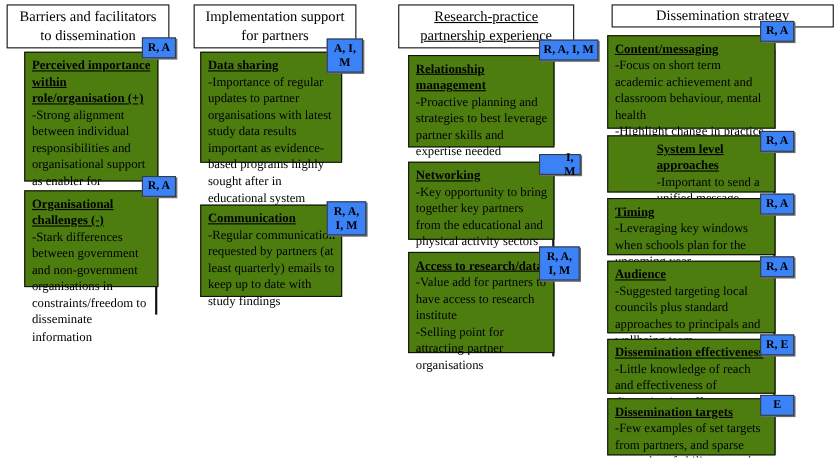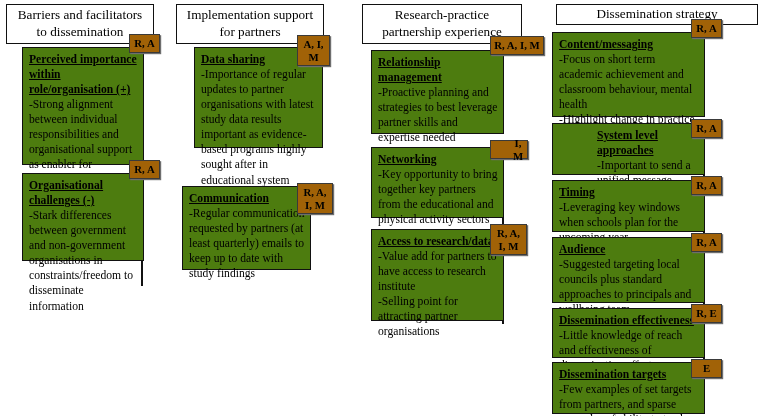--- a/index.html
+++ b/index.html
@@ -63,21 +63,21 @@
     white-space: pre-line;
     font-size: 11.6px;
     line-height: 1.30;
   }
 
   
   .tag-box {
     box-sizing: border-box;
     position: absolute;
     border: 1.4px solid #3a3a3a;
-    background: #a16207;
+    background: #3b82f6;
     font-weight: bold;
     font-size: 10.8px;
     line-height: 1.18;
     text-align: center;
     display: flex;
     align-items: center;
     justify-content: center;
     padding: 1px 3px;
     z-index: 5;
     box-shadow: 1.2px 1.2px 0 #6e6e6e;
@@ -113,36 +113,36 @@
       <span class="theme-body">-Stark differences between government and non-government organisations in constraints/freedom to disseminate information</span>
     </div>
     <div class="tag-box" style="left:123px; top:160px; width:31px; height:19px;">R, A</div>
   </div>
 
   <div class="column" style="left:176px; width:148px;">
     <div class="header-box" style="position:absolute; left:0px; top:4px; width:148px; height:40px; display:flex; align-items:center; justify-content:center; white-space:pre-line;">Implementation support
 for partners</div>
 
     <div class="tag-stem" style="left:133px; top:50px; height:96px;"></div>
-    <div class="theme-box" style="left:6px; top:47px; width:129px; height:101px;margin-left:12px;">
+    <div class="theme-box" style="left:6px; top:47px; width:129px; height:101px;">
       <span class="theme-title">Data sharing</span>
       <span class="theme-body">-Importance of regular updates to partner organisations with latest study data results important as evidence-based programs highly sought after in educational system</span>
     </div>
     <div class="tag-box" style="left:121px; top:35px; width:33px; height:31px; white-space:normal;">A, I, M</div>
 
     <div class="tag-stem" style="left:133px; top:200px; height:70px;"></div>
     <div class="theme-box" style="left:6px; top:186px; width:129px; height:84px;">
       <span class="theme-title">Communication</span>
       <span class="theme-body">-Regular communication requested by partners (at least quarterly) emails to keep up to date with study findings</span>
     </div>
     <div class="tag-box" style="left:121px; top:183px; width:36px; height:31px; white-space:normal;">R, A, I, M</div>
   </div>
 
   <div class="column" style="left:362px; width:160px;">
-    <div class="header-box" style="position:absolute; left:0px; top:4px; width:160px; height:40px; display:flex; align-items:center; justify-content:center; white-space:pre-line;">Research-practice
+    <div class="header-box" style="position:absolute; left:0px; top:4px; width:160px; height:40px; display:flex; align-items:center; justify-content:center; white-space:pre-line;text-decoration:underline;">Research-practice
 partnership experience</div>
 
     <div class="tag-stem" style="left:140px; top:52px; height:80px;"></div>
     <div class="theme-box" style="left:9px; top:50px; width:133px; height:84px;">
       <span class="theme-title">Relationship management</span>
       <span class="theme-body">-Proactive planning and strategies to best leverage partner skills and expertise needed</span>
     </div>
     <div class="tag-box" style="left:128px; top:36px; width:54px; height:19px;">R, A, I, M</div>
 
     <div class="tag-stem" style="left:140px; top:160px; height:68px;"></div>

